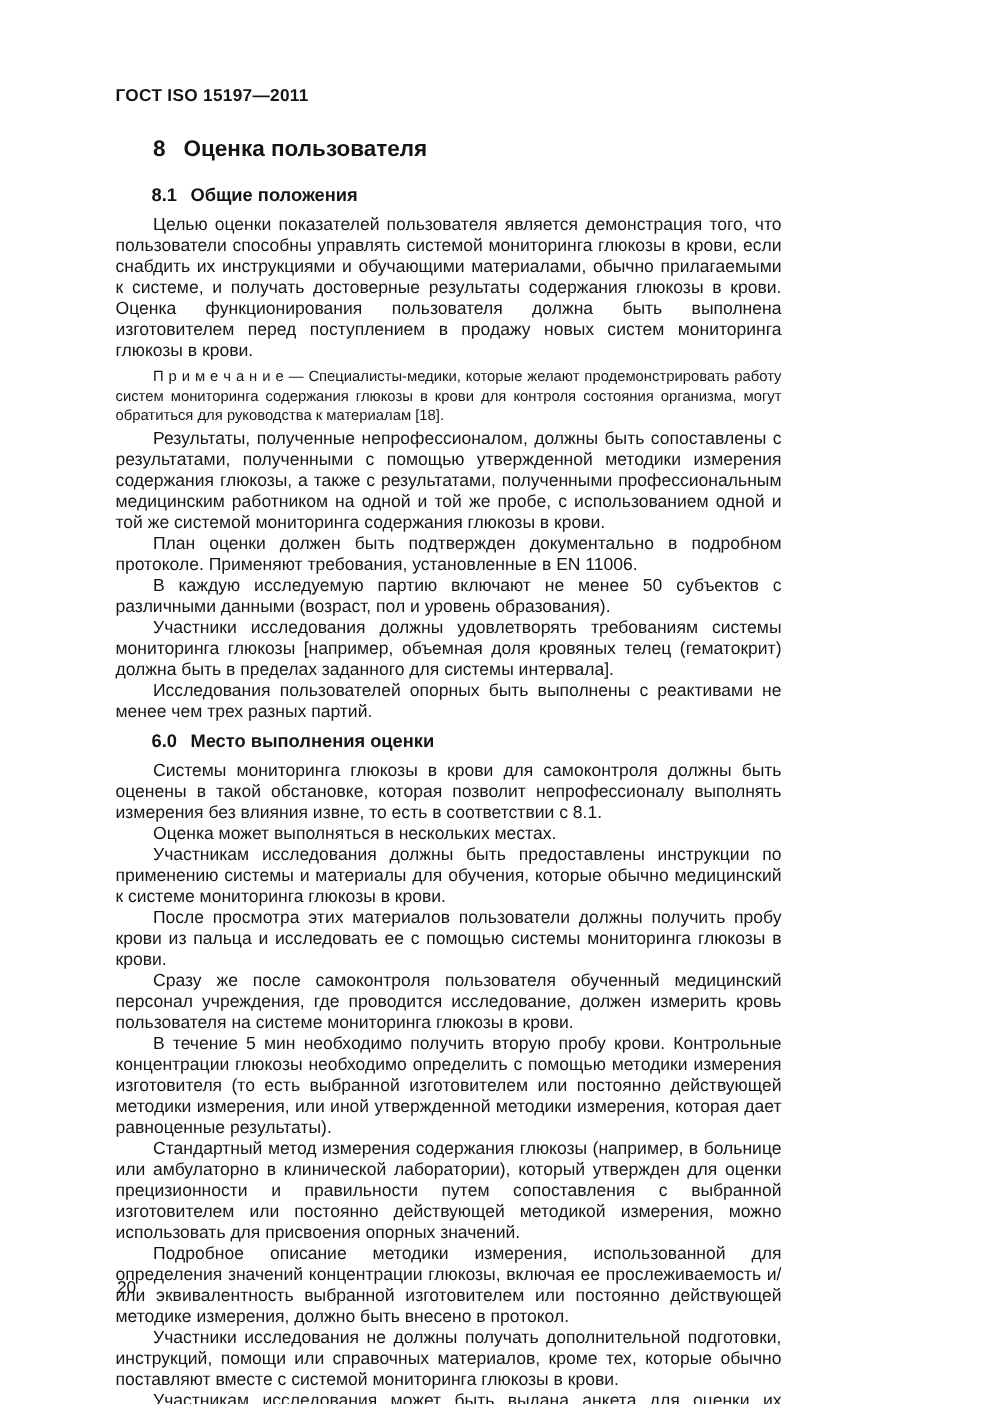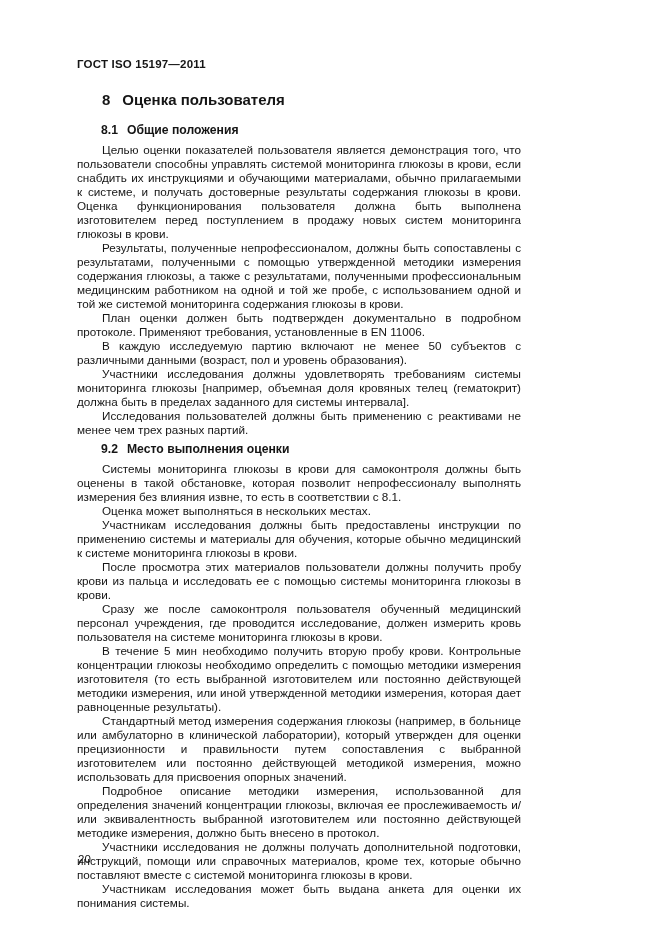--- a/index.html
+++ b/index.html
@@ -65,28 +65,29 @@
   <div class="running-header">ГОСТ ISO 15197—2011</div>
 
   <div class="h1">
     <span class="num">8</span><span>Оценка пользователя</span>
   </div>
 
   <div class="h2">
     <span class="num">8.1</span><span>Общие положения</span>
   </div>
   <p class="body">Целью оценки показателей пользователя является демонстрация того, что пользователи способны управлять системой мониторинга глюкозы в крови, если снабдить их инструкциями и обучающими материалами, обычно прилагаемыми к системе, и получать достоверные результаты содержания глюкозы в крови. Оценка функционирования пользователя должна быть выполнена изготовителем перед поступлением в продажу новых систем мониторинга глюкозы в крови.</p>
+  <p class="note">П р и м е ч а н и е — Специалисты-медики, которые желают продемонстрировать работу систем мониторинга содержания глюкозы в крови для контроля состояния организма, могут обратиться для руководства к материалам [18].</p>
   <p class="body">Результаты, полученные непрофессионалом, должны быть сопоставлены с результатами, полученными с помощью утвержденной методики измерения содержания глюкозы, а также с результатами, полученными профессиональным медицинским работником на одной и той же пробе, с использованием одной и той же системой мониторинга содержания глюкозы в крови.</p>
   <p class="body">План оценки должен быть подтвержден документально в подробном протоколе. Применяют требования, установленные в EN 11006.</p>
   <p class="body">В каждую исследуемую партию включают не менее 50 субъектов с различными данными (возраст, пол и уровень образования).</p>
   <p class="body">Участники исследования должны удовлетворять требованиям системы мониторинга глюкозы [например, объемная доля кровяных телец (гематокрит) должна быть в пределах заданного для системы интервала].</p>
-  <p class="body">Исследования пользователей должны быть применению с реактивами не менее чем трех разных партий.</p>
+  <p class="body">Исследования пользователей опорных быть выполнены с реактивами не менее чем трех разных партий.</p>
 
   <div class="h2">
-    <span class="num">9.2</span><span>Место выполнения оценки</span>
+    <span class="num">6.0</span><span>Место выполнения оценки</span>
   </div>
   <p class="body">Системы мониторинга глюкозы в крови для самоконтроля должны быть оценены в такой обстановке, которая позволит непрофессионалу выполнять измерения без влияния извне, то есть в соответствии с 8.1.</p>
   <p class="body">Оценка может выполняться в нескольких местах.</p>
 
   <p class="body">Участникам исследования должны быть предоставлены инструкции по применению системы и материалы для обучения, которые обычно медицинский к системе мониторинга глюкозы в крови.</p>
   <p class="body">После просмотра этих материалов пользователи должны получить пробу крови из пальца и исследовать ее с помощью системы мониторинга глюкозы в крови.</p>
   <p class="body">Сразу же после самоконтроля пользователя обученный медицинский персонал учреждения, где проводится исследование, должен измерить кровь пользователя на системе мониторинга глюкозы в крови.</p>
   <p class="body">В течение 5 мин необходимо получить вторую пробу крови. Контрольные концентрации глюкозы необходимо определить с помощью методики измерения изготовителя (то есть выбранной изготовителем или постоянно действующей методики измерения, или иной утвержденной методики измерения, которая дает равноценные результаты).</p>
   <p class="body">Стандартный метод измерения содержания глюкозы (например, в больнице или амбулаторно в клинической лаборатории), который утвержден для оценки прецизионности и правильности путем сопоставления с выбранной изготовителем или постоянно действующей методикой измерения, можно использовать для присвоения опорных значений.</p>
   <p class="body">Подробное описание методики измерения, использованной для определения значений концентрации глюкозы, включая ее прослеживаемость и/или эквивалентность выбранной изготовителем или постоянно действующей методике измерения, должно быть внесено в протокол.</p>

